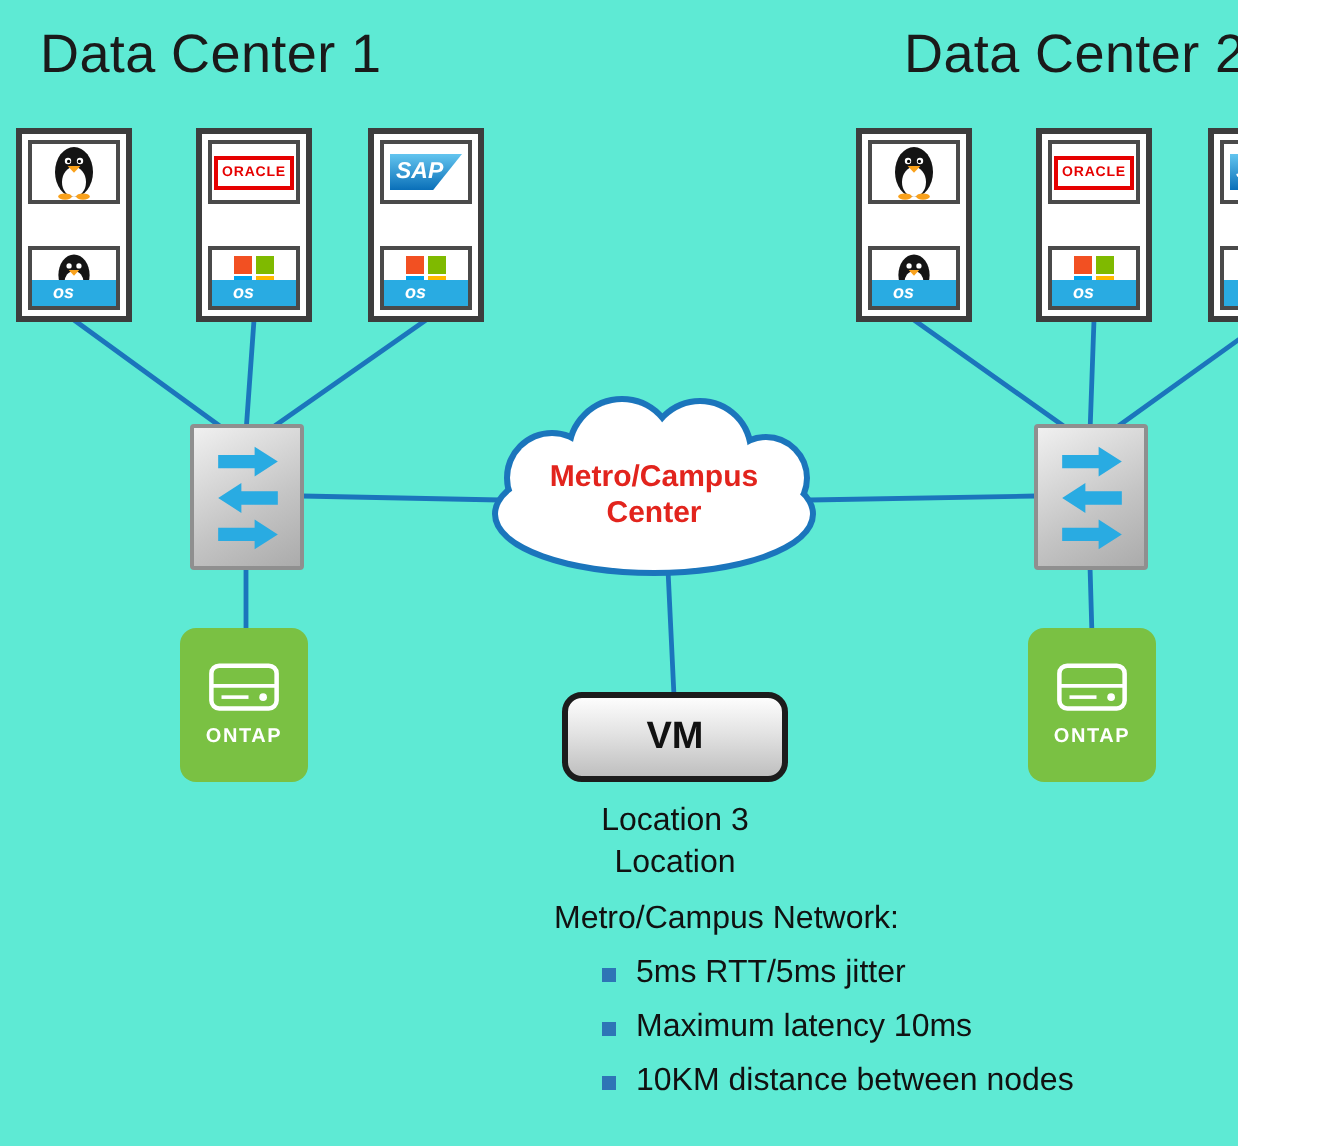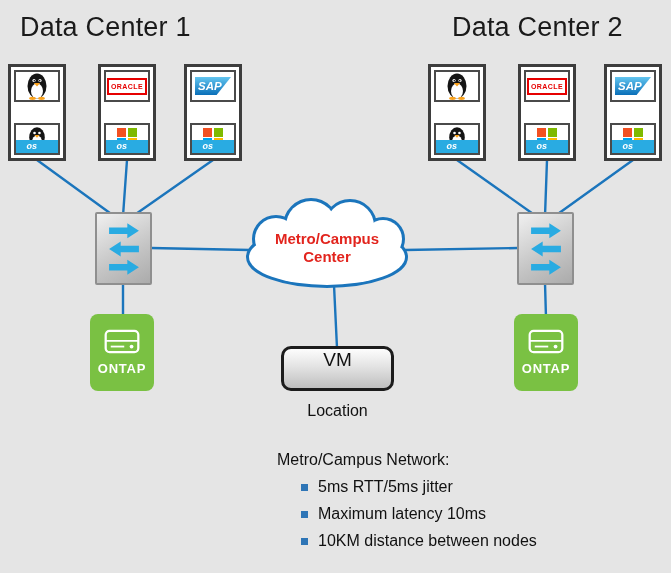--- a/index.html
+++ b/index.html
@@ -1,19 +1,19 @@
 <!DOCTYPE html>
 <html><head>
 <meta charset="utf-8">
 <title>MetroCluster Network Diagram</title>
 <style>
   * { margin:0; padding:0; box-sizing:border-box; }
   body { background:#fff; }
   #canvas {
-    position:relative; width:671px; height:573px; background:#e5e5e5;
+    position:relative; width:619px; height:573px; background:#5eead4;
     font-family:"Liberation Sans", sans-serif; color:#1a1a1a; overflow:hidden;
   }
   #wires { position:absolute; left:0; top:0; width:671px; height:573px; z-index:0; }
   .node { position:absolute; z-index:1; }
 
   .dc-title { font-size:27px; letter-spacing:0.2px; white-space:nowrap; }
 
   
   .server { width:58px; height:97px; background:#fff; border:3px solid #3d3d3d;
             display:flex; flex-direction:column; padding:3px; gap:21px; }
@@ -40,33 +40,33 @@
   .switch { width:57px; height:73px;
             background:linear-gradient(150deg,#f0f0f0 0%,#c4c4c4 60%,#ababab 100%);
             border:2px solid #8f8f8f; border-radius:2px;
             display:flex; align-items:center; justify-content:center; }
   .switch svg { width:42px; height:58px; }
 
   
   .ontap { width:64px; height:77px; background:#7ac143; border-radius:8px;
            display:flex; flex-direction:column; align-items:center; justify-content:center; gap:7px; }
   .ontap svg { width:36px; height:25px; }
-  .ontap-label { color:#fff; font-weight:bold; font-size:13px; letter-spacing:0.8px; }
+  .ontap-label { color:#fff; font-weight:bold; font-size:10px; letter-spacing:0.8px; }
 
   
   .cloud { width:190px; height:98px; }
   .cloud svg { position:absolute; left:0; top:0; width:100%; height:100%; }
   .cloud-text { position:absolute; left:0; right:0; top:33px; text-align:center;
                 color:#e2241d; font-weight:bold; font-size:15px; line-height:18px; z-index:2; }
 
   
   .vm-box { width:113px; height:45px; border:3px solid #1c1c1c; border-radius:10px;
             background:linear-gradient(180deg,#fdfdfd 0%,#e3e3e3 45%,#bfbfbf 100%);
-            display:flex; align-items:flex-start; justify-content:center;
-            font-weight:normal; font-size:19px; color:#111; }
+            display:flex; align-items:center; justify-content:center;
+            font-weight:bold; font-size:19px; color:#111; }
   .mediator { width:113px; text-align:center; font-size:16px; line-height:21px; color:#111; }
 
   
   .notes { font-size:16px; color:#111; }
   .bullet-row { display:flex; align-items:center; margin-top:9px; margin-left:24px; }
   .bullet-sq { width:7px; height:7px; background:#2e75b6; margin-right:10px; flex:none; }
 </style>
 </head>
 <body>
 
@@ -263,20 +263,21 @@
     <div class="cloud-text">
       <div>Metro/Campus</div>
       <div>Center</div>
     </div>
   </div>
 
   <div class="node vm-box" style="left:281px;top:346px">
     <span>VM</span>
   </div>
   <div class="node mediator" style="left:281px;top:400px">
+    <div>Location 3</div>
     <div>Location</div>
   </div>
 
   <div class="node notes" style="left:277px;top:451px">
     <div class="notes-heading">Metro/Campus Network:</div>
     <div class="bullet-row">
       <span class="bullet-sq"></span>
       <span>5ms RTT/5ms jitter</span>
     </div>
     <div class="bullet-row">

